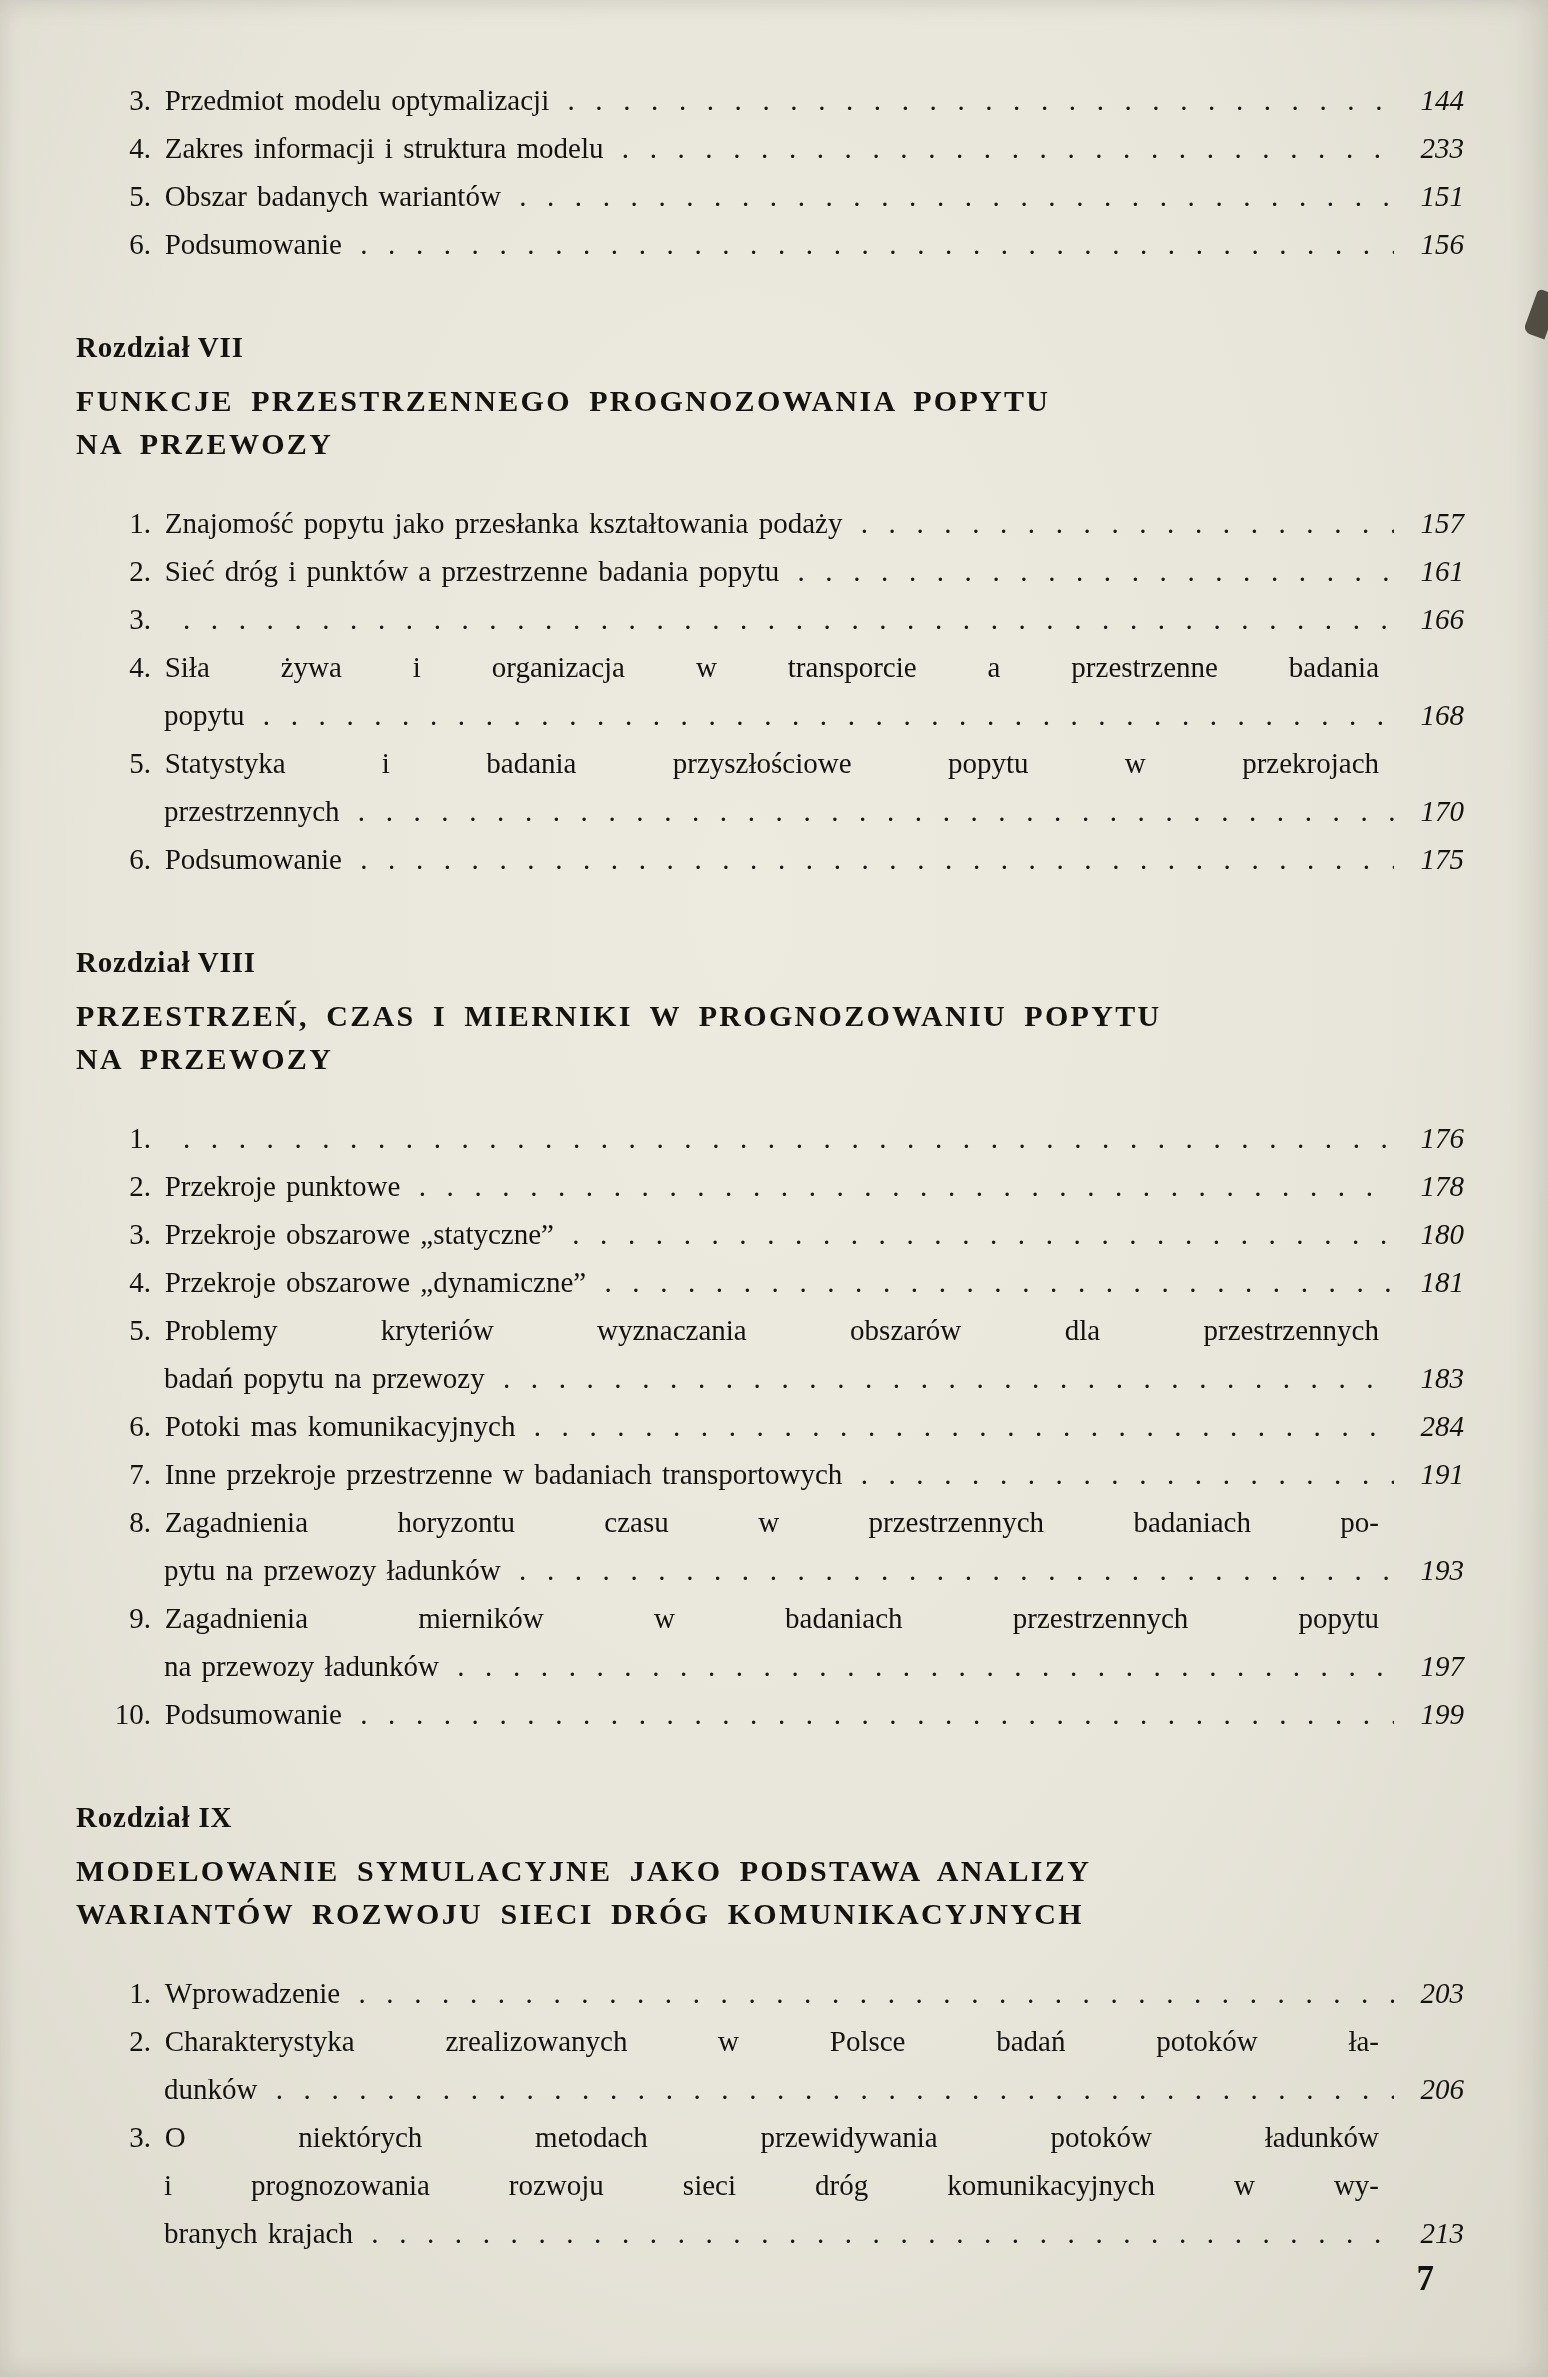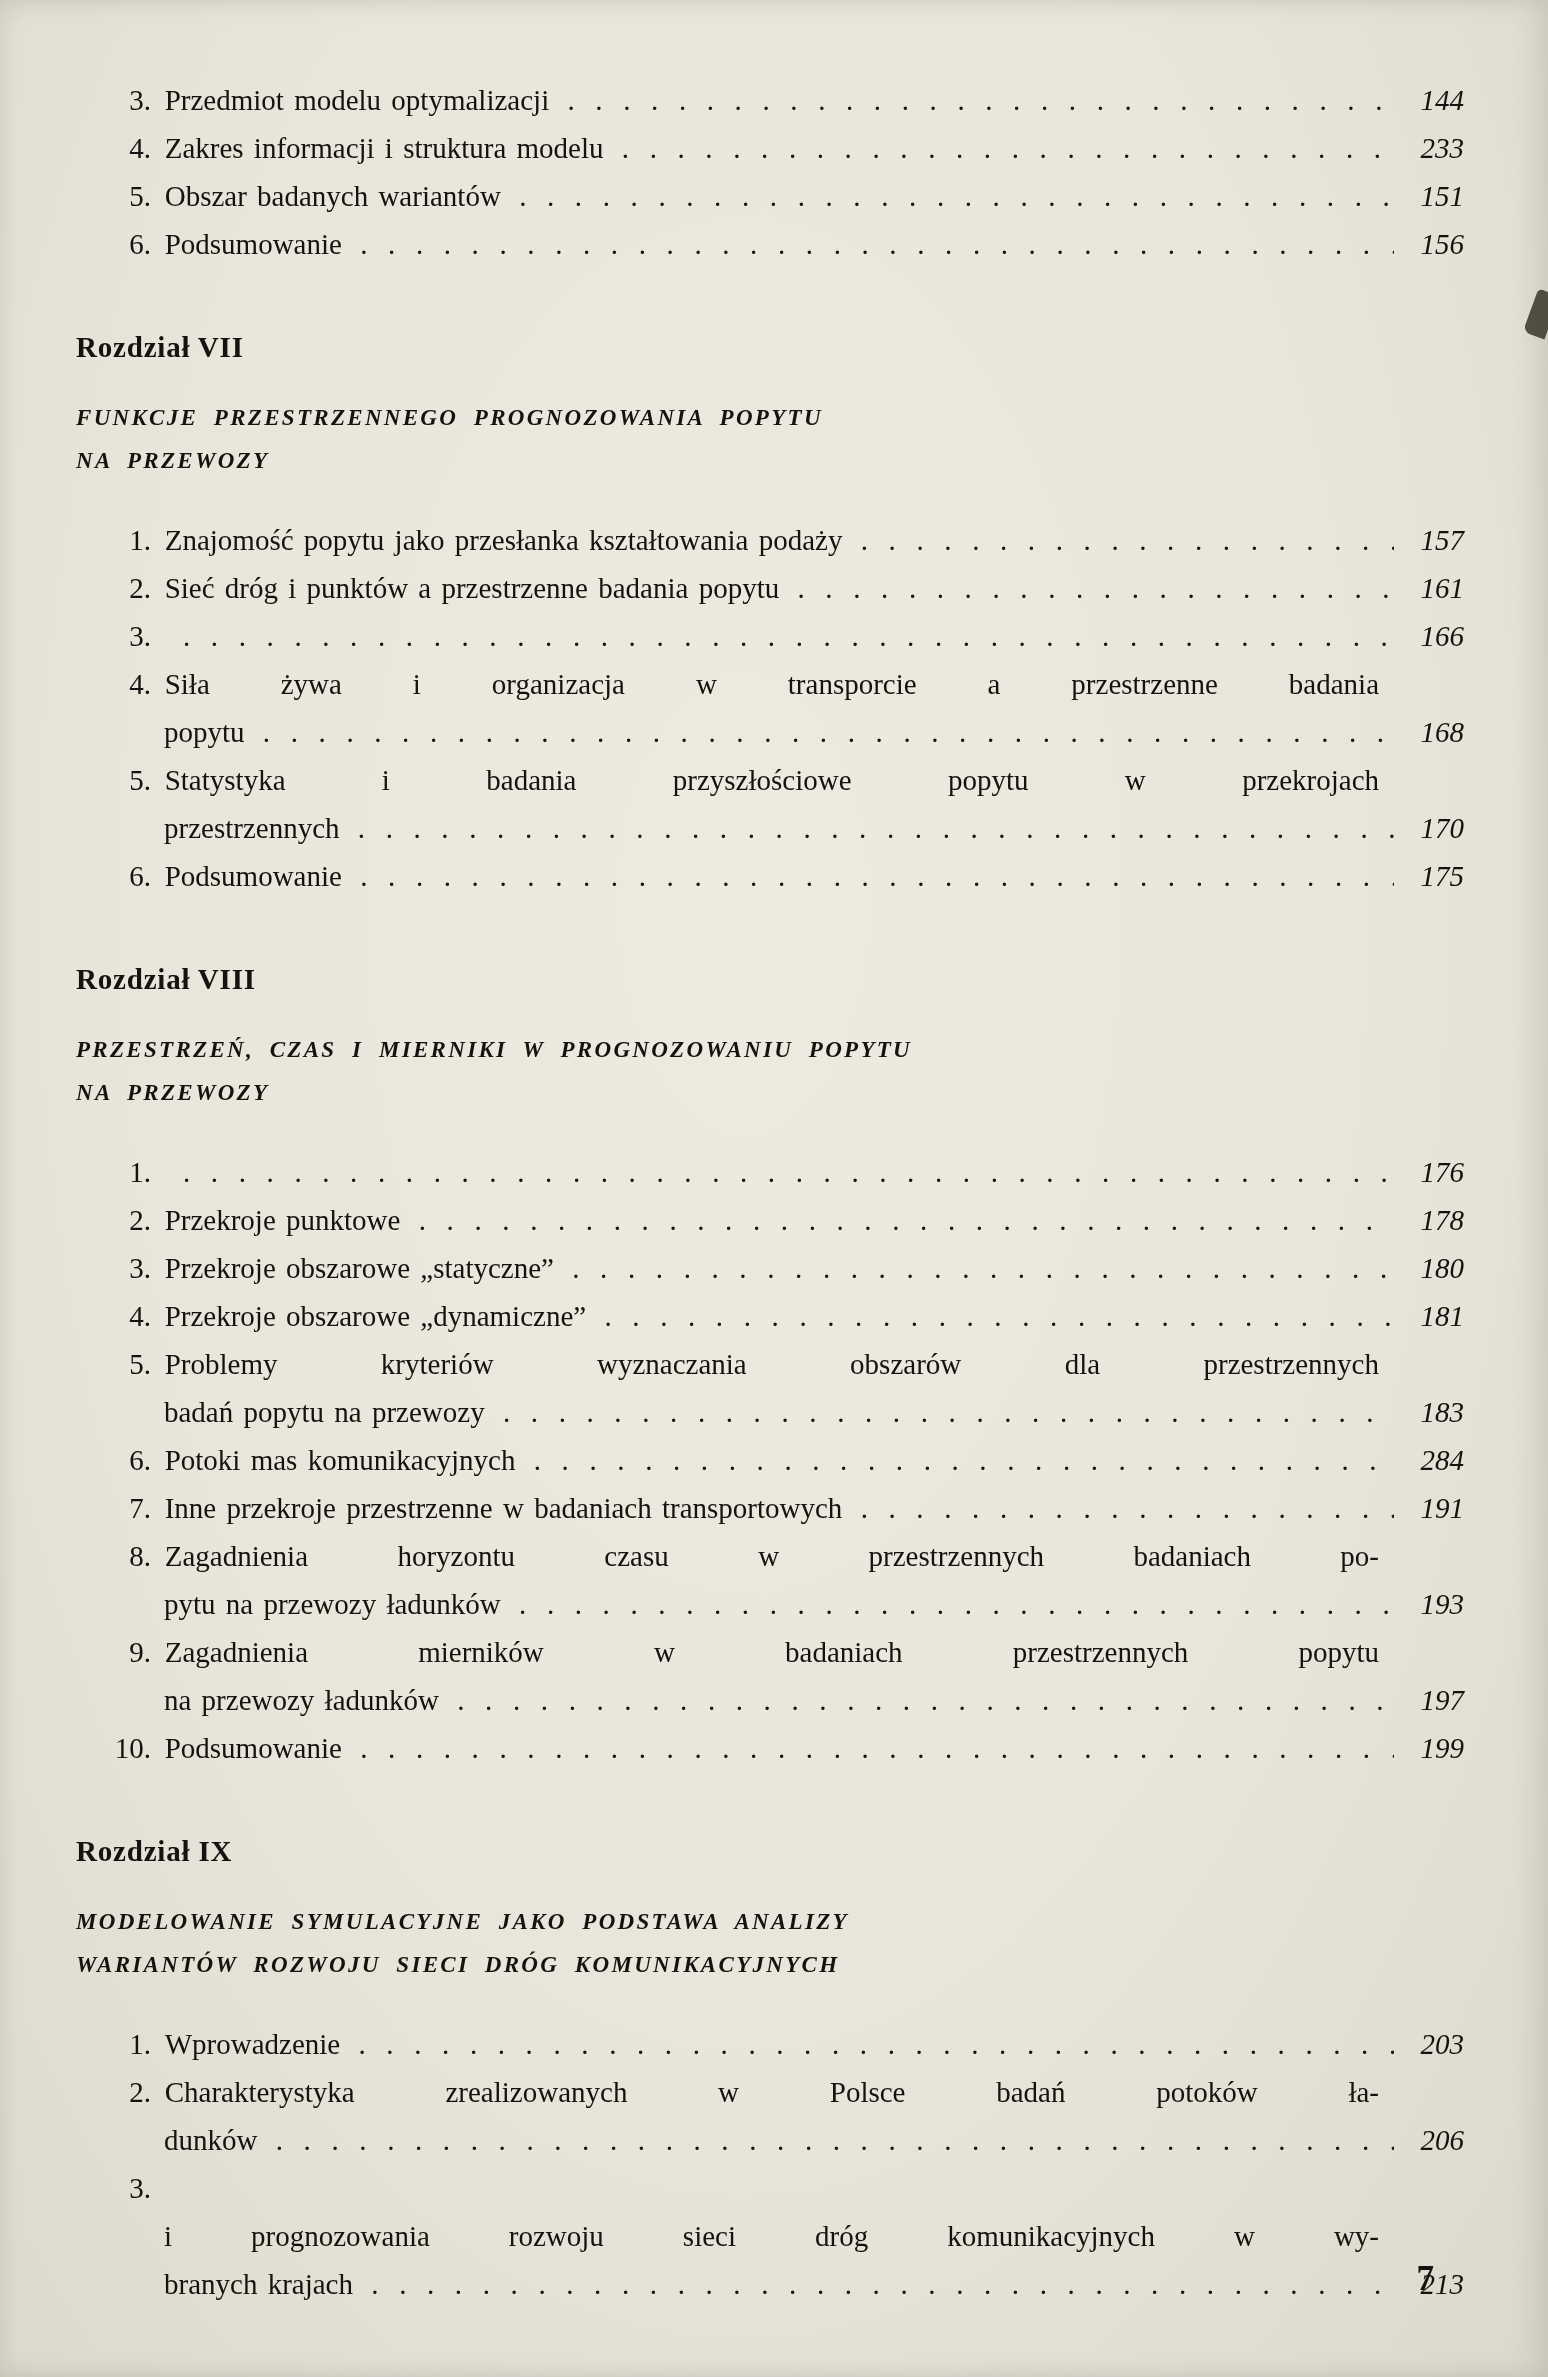--- a/index.html
+++ b/index.html
@@ -24,26 +24,25 @@
   .toc-section.continued .toc-list { margin-top: 0; }
 
   .chapter-label {
     margin: 0;
     font-size: 29px;
     font-weight: bold;
     line-height: 40px;
     letter-spacing: 0.8px;
   }
   .chapter-title {
-    margin: 29px 0 0 0;
-    font-size: 23px;
+    margin: 12px 0 0 0;
+    font-size: 30px;
     font-weight: bold;
     letter-spacing: 2.3px;
     word-spacing: 7.6px;
-    font-style: italic;
   }
   .chapter-title-line { line-height: 43px; }
 
   .toc-list { margin-top: 34px; }
 
   .toc-item { font-size: 29px; }
   .toc-line {
     display: flex;
     align-items: baseline;
     line-height: 48px;
@@ -349,20 +348,21 @@
               <span class="indent"></span>
               <span class="text">dunków</span>
               <span class="leader">..........................................................................................</span>
               <span class="pagenum">206</span>
             </div>
           </div>
           <div class="toc-item">
             <div class="toc-line">
               <span class="num">3.</span>
               <span class="numgap"></span>
+              <span class="textfill">O niektórych metodach przewidywania potoków ładunków</span>
               <span class="pagespacer"></span>
             </div>
             <div class="toc-line">
               <span class="indent"></span>
               <span class="textfill">i prognozowania rozwoju sieci dróg komunikacyjnych w wy-</span>
               <span class="pagespacer"></span>
             </div>
             <div class="toc-line">
               <span class="indent"></span>
               <span class="text">branych krajach</span>

